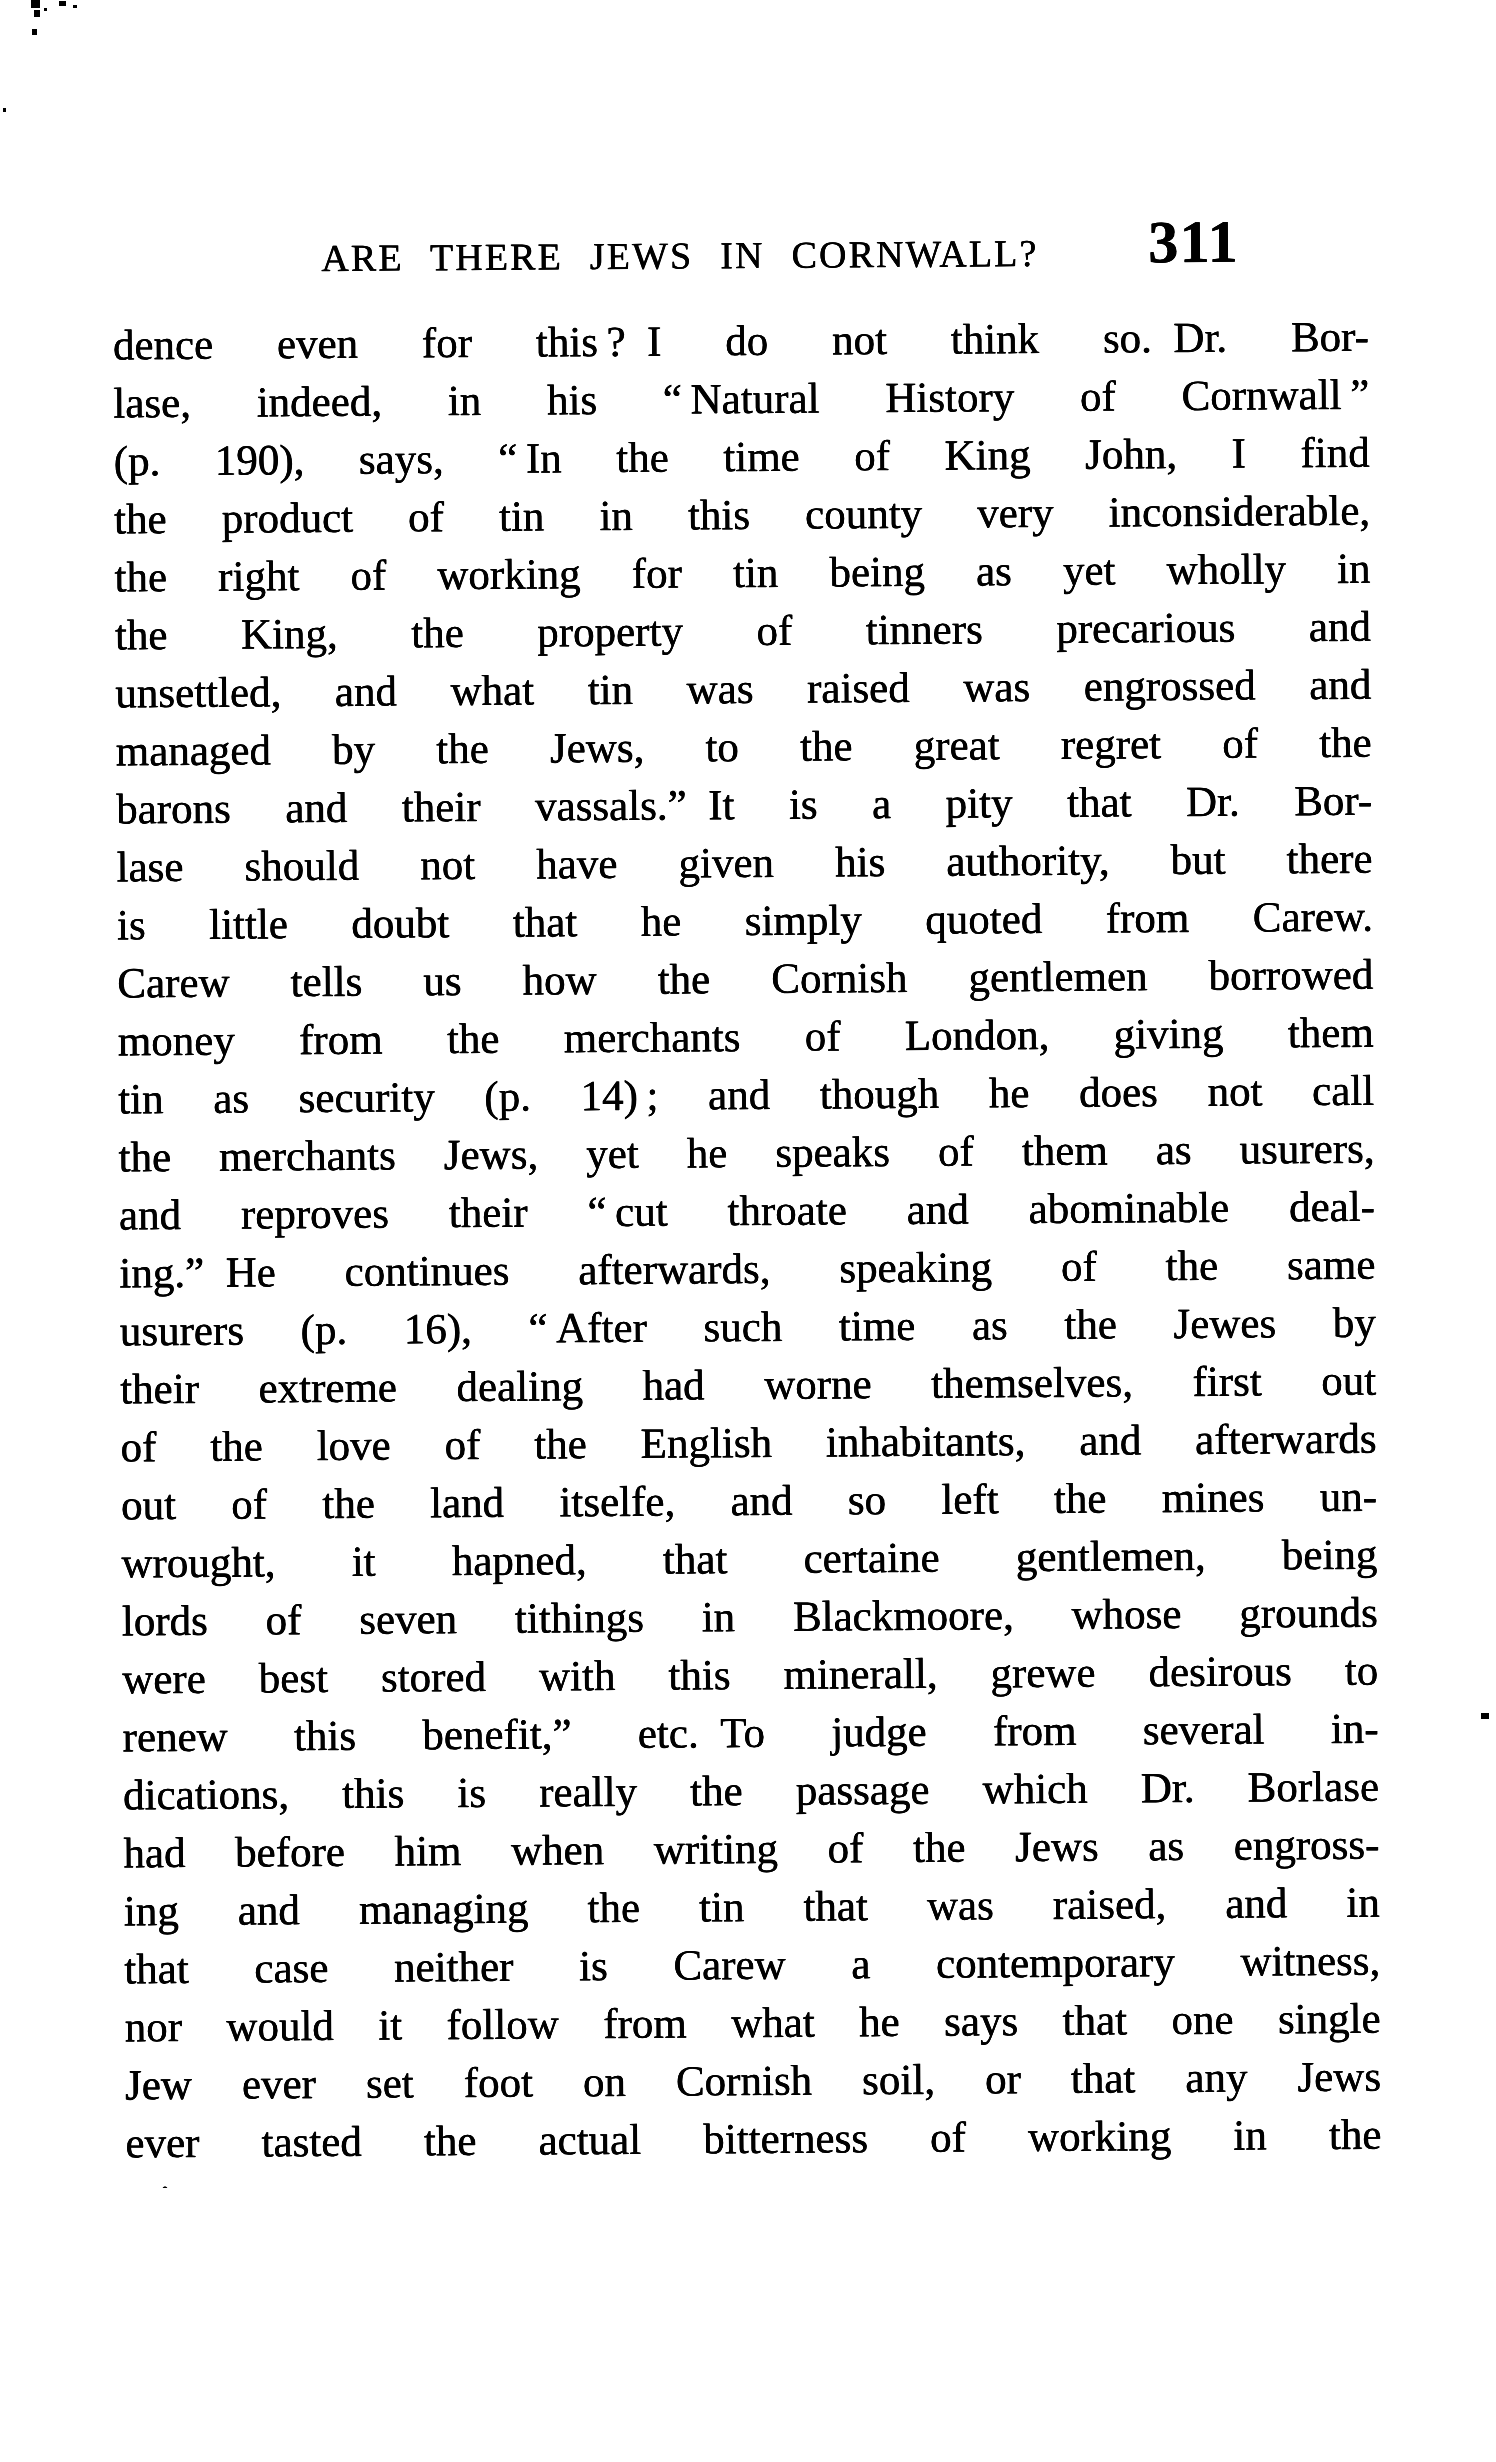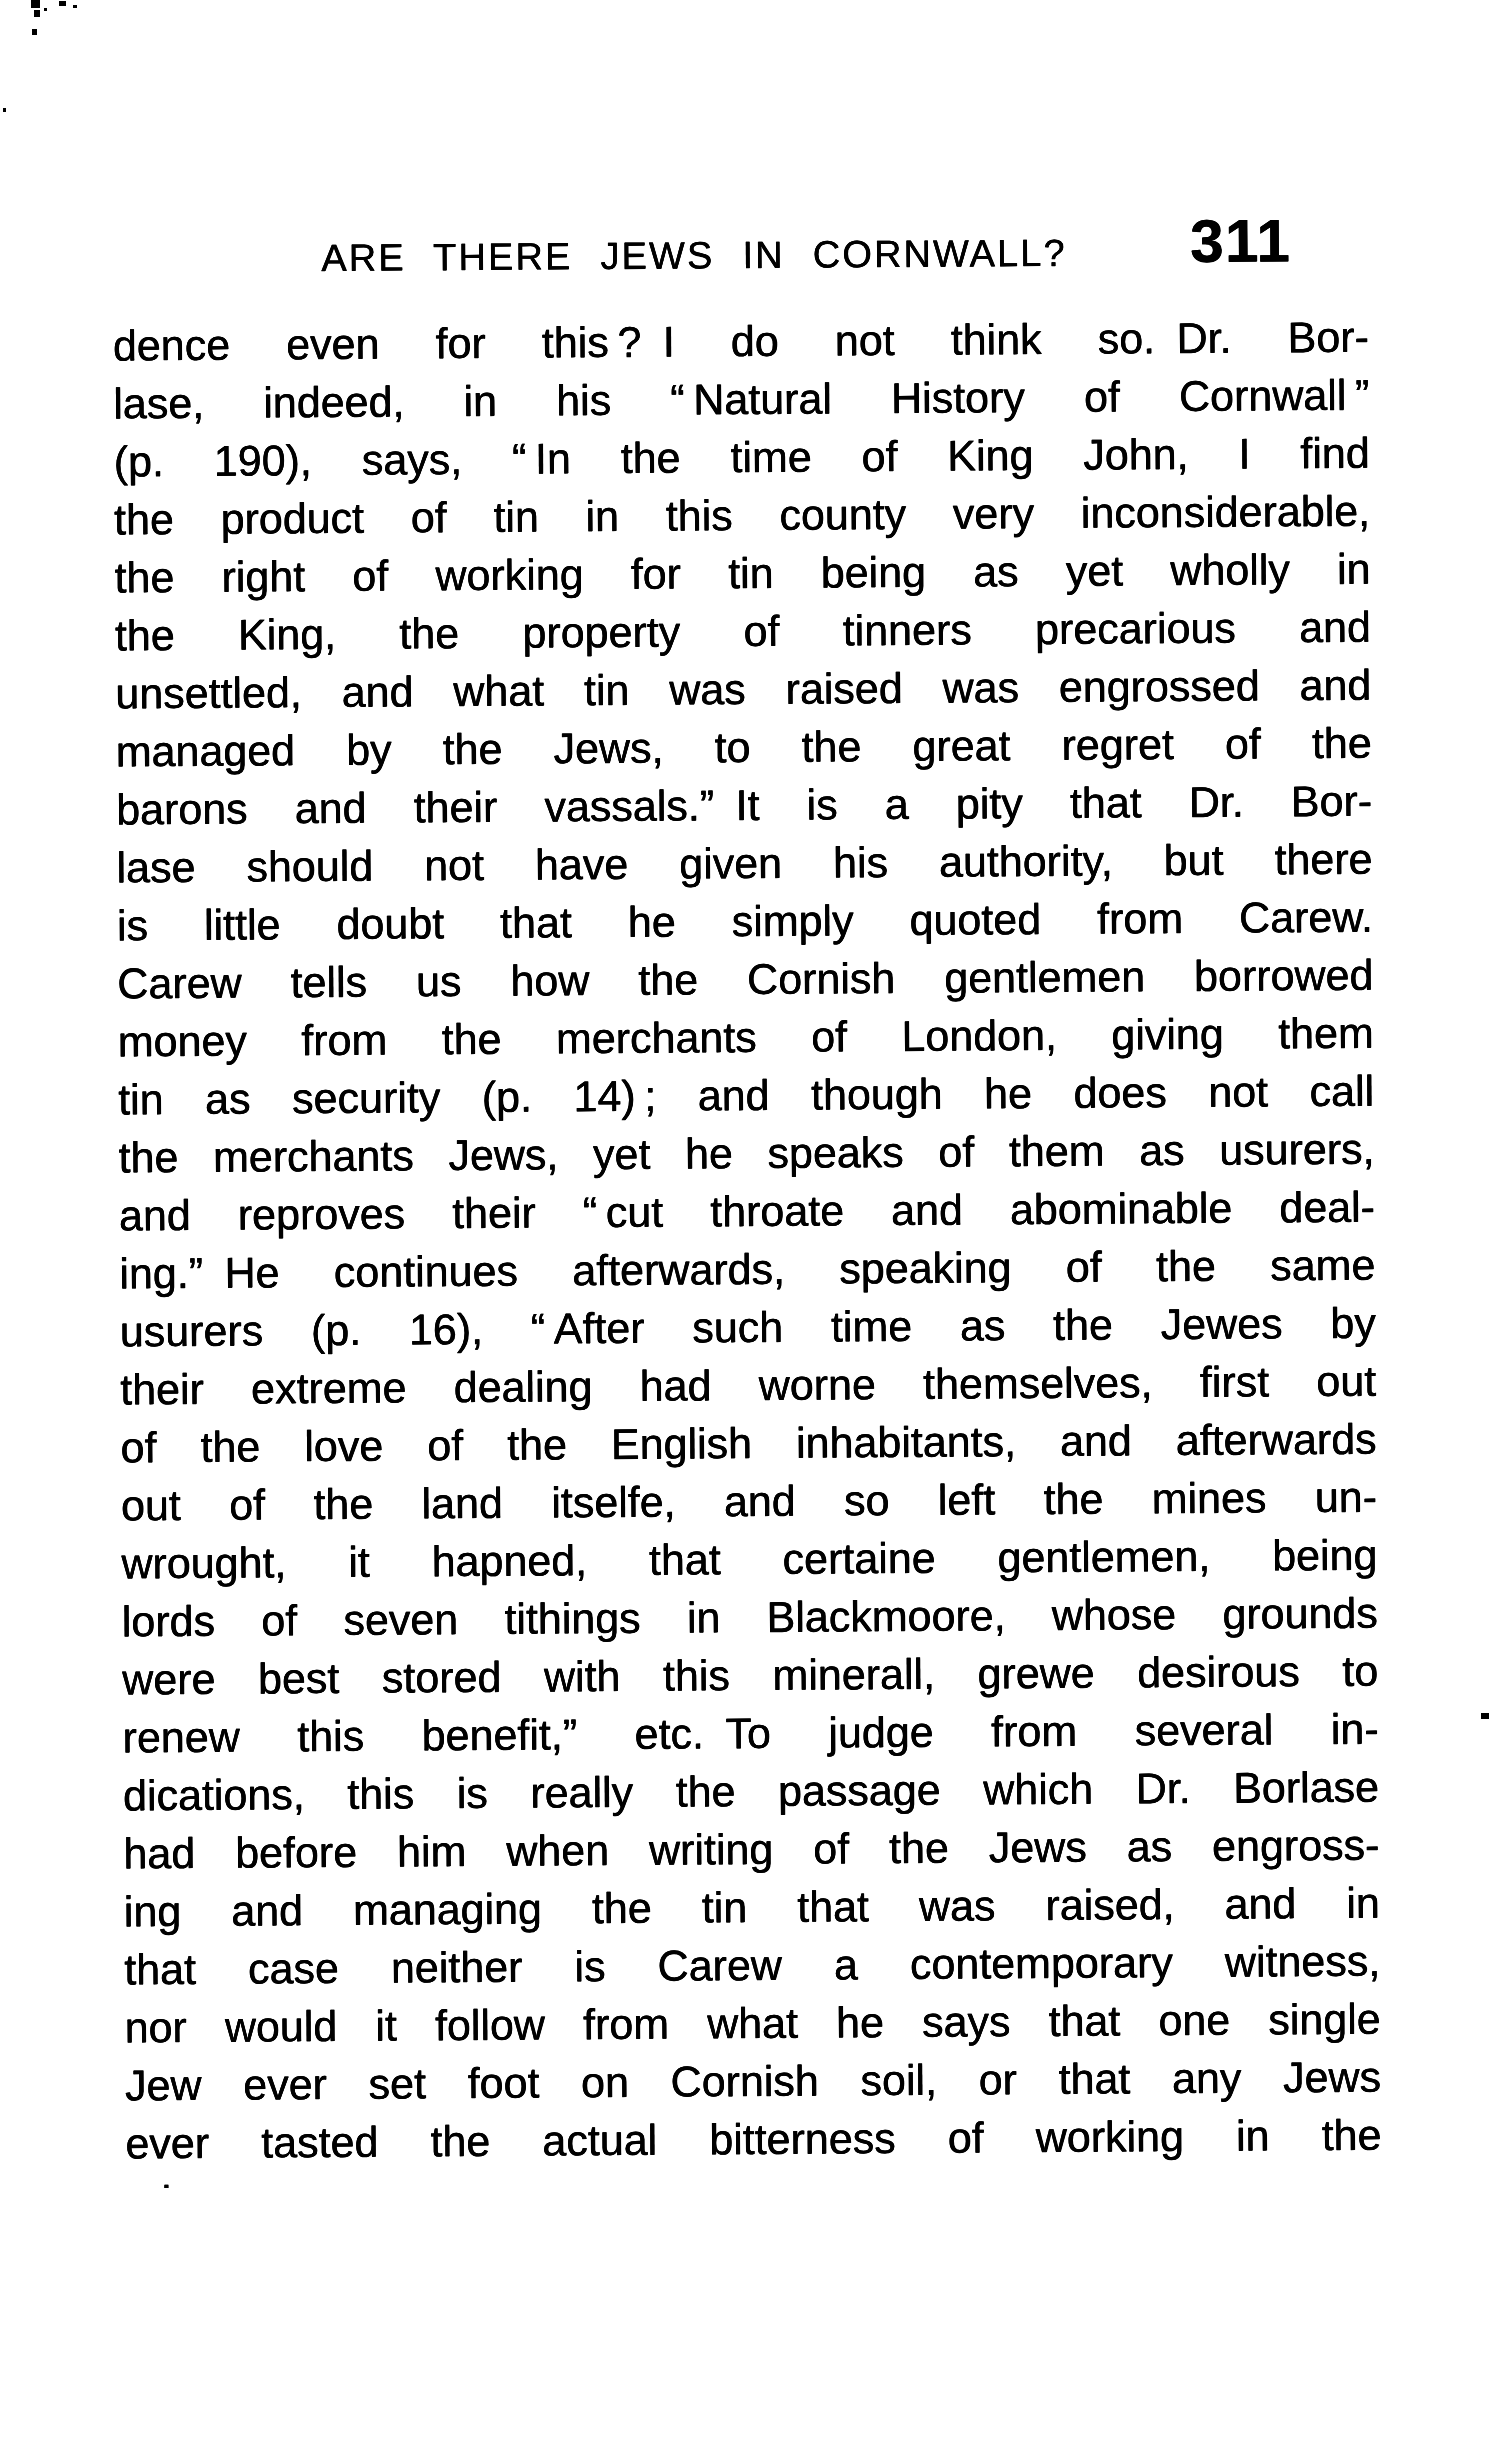--- a/index.html
+++ b/index.html
@@ -2,21 +2,21 @@
 <html style="font-size:11px"><head>
 <meta charset="utf-8">
 <style>
   html, body { margin: 0; padding: 0; background: #ffffff; }
   .page {
     position: relative;
     width: 1496px;
     height: 2188px;
     background: #ffffff;
     color: #000000;
-    font-family: Liberation Sans, sans-serif;
+    font-family: Liberation Serif, serif;
     overflow: hidden;
   }
   .content {
     position: absolute;
     left: 112px;
     top: 230px;
     width: 1256px;
     transform: rotate(-0.4deg);
     transform-origin: 50% 0;
     text-shadow: 0.4px 0 0 #000, 0 0.3px 0 #000;
@@ -27,21 +27,21 @@
     left: 209px;
     top: 4.2px;
     font-size: 38px;
     line-height: 42px;
     letter-spacing: 2.1px;
     word-spacing: 15.4px;
     white-space: nowrap;
   }
   .page-number {
     position: absolute;
-    left: 1078px;
+    left: 1036px;
     top: -12.6px;
     font-size: 60px;
     line-height: 56px;
     font-weight: bold;
     letter-spacing: 1.4px;
     white-space: nowrap;
   }
   .body-text { padding-top: 82px; }
   .line {
     font-size: 43px;

